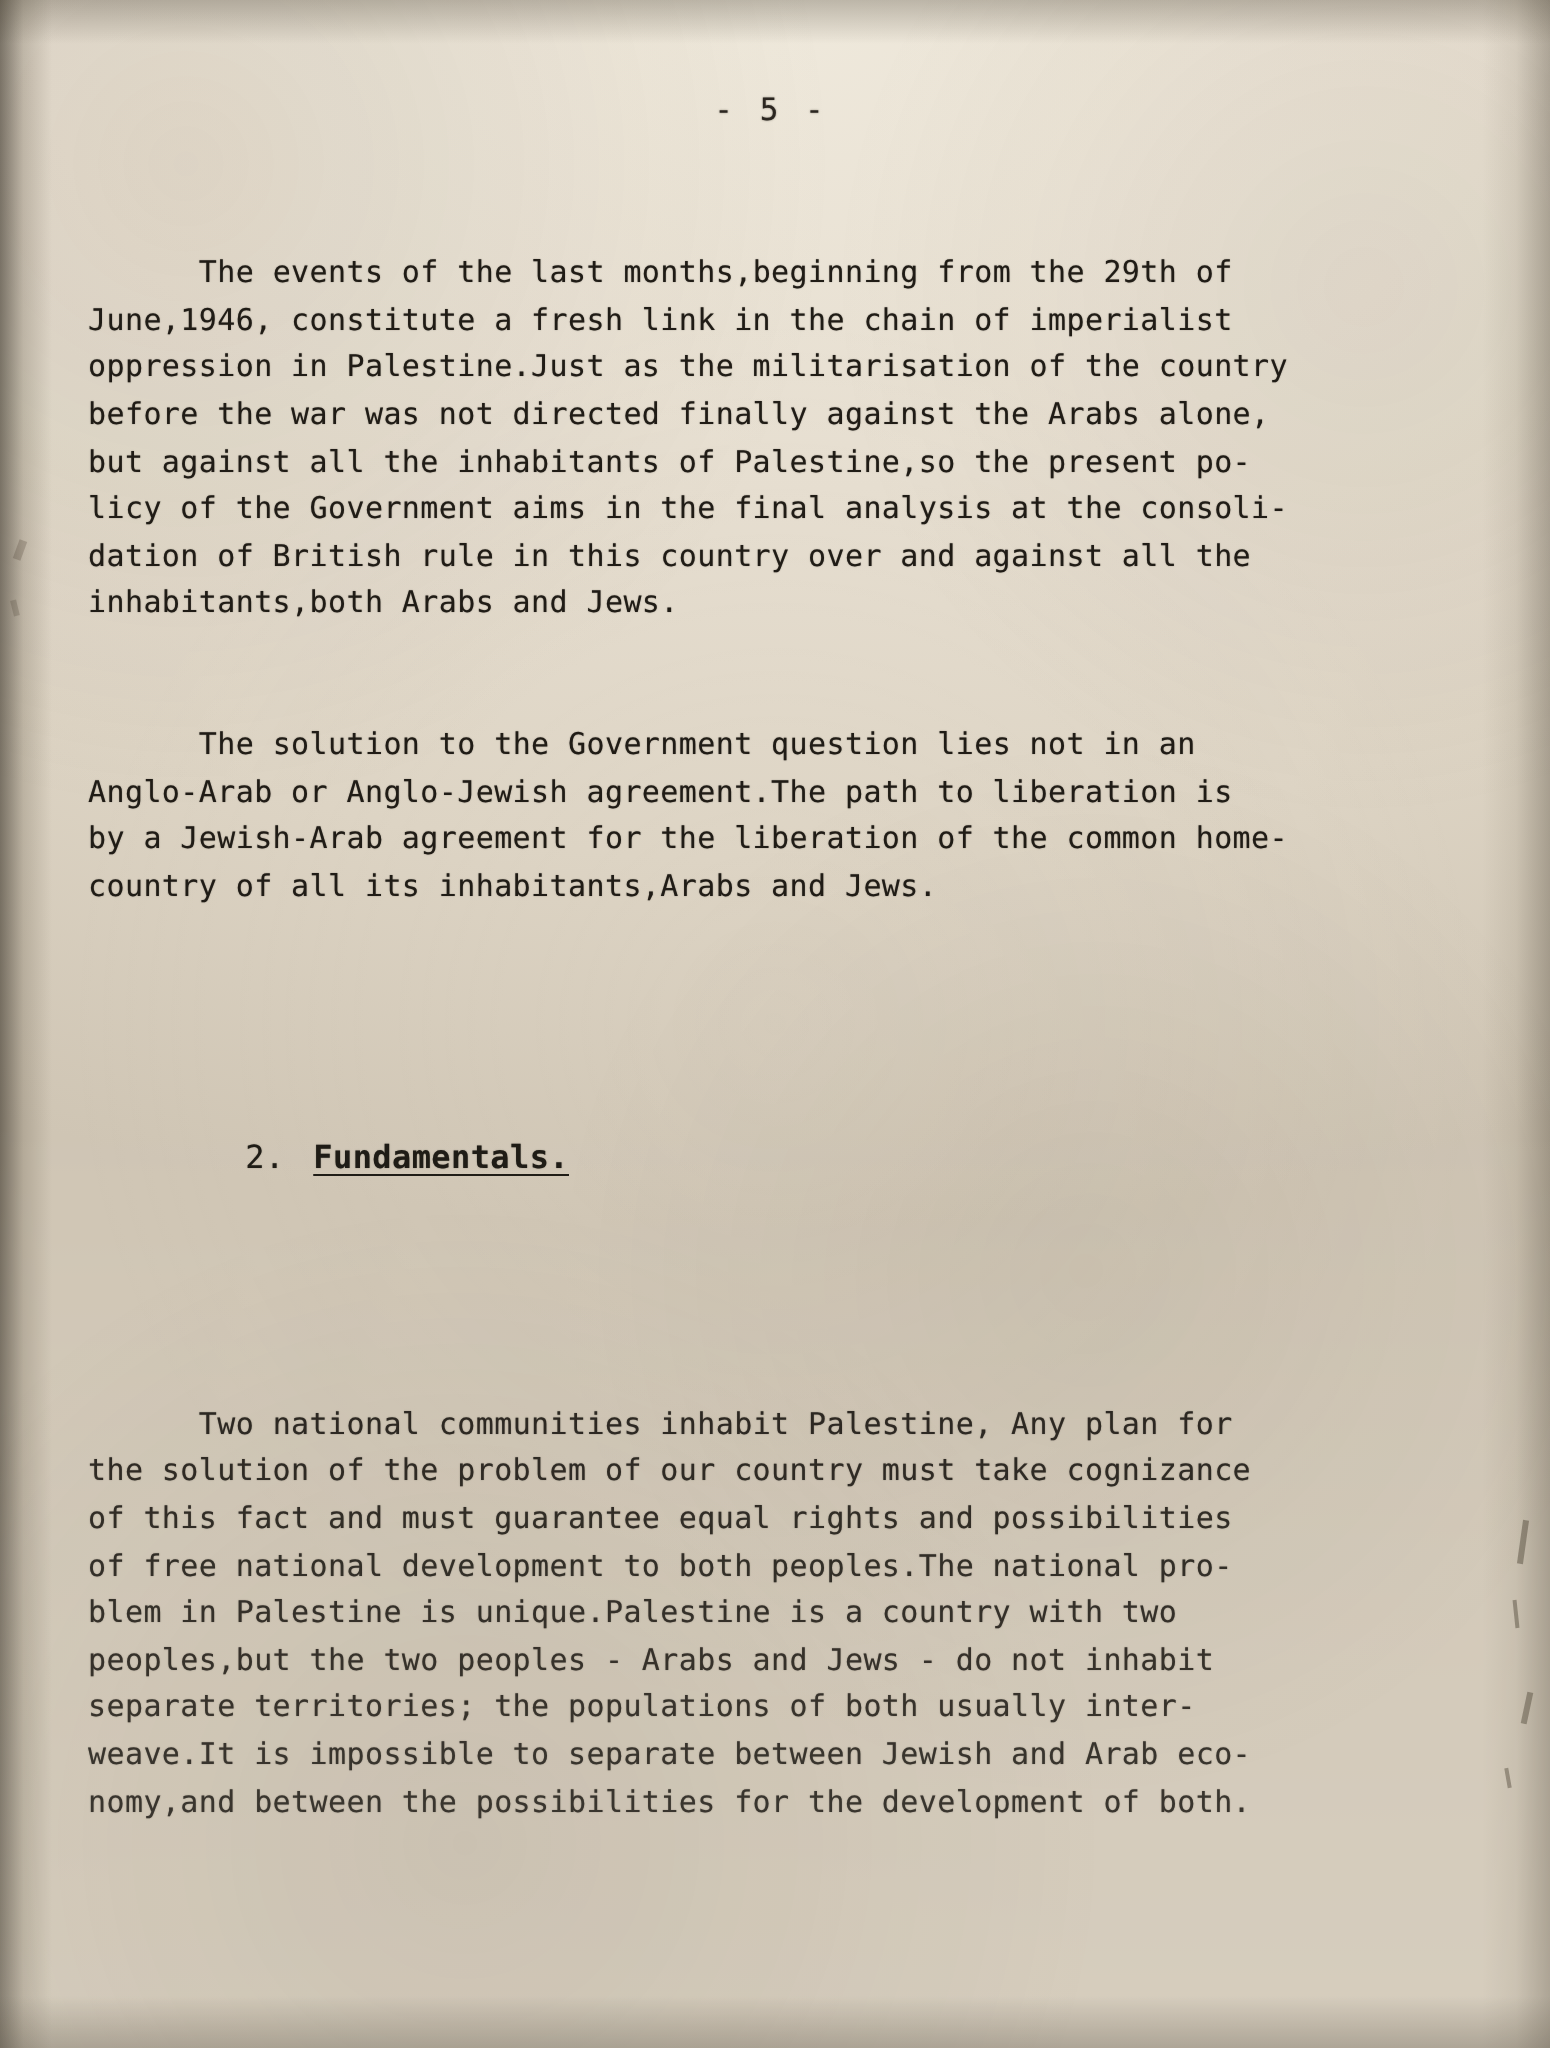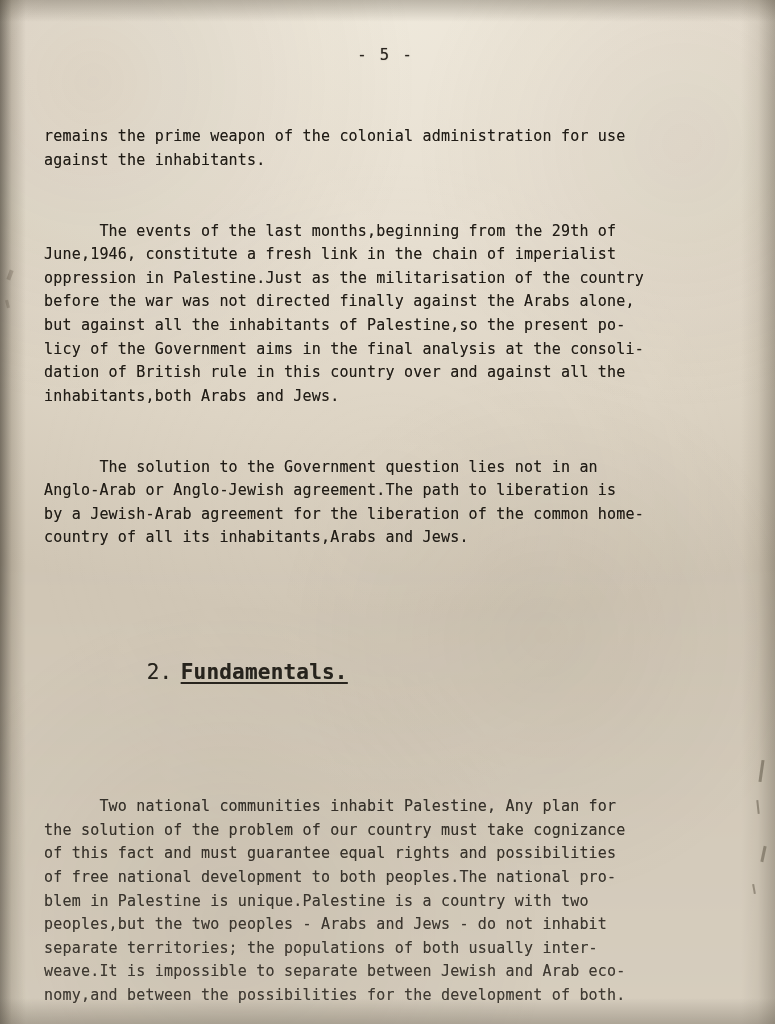--- a/index.html
+++ b/index.html
@@ -89,21 +89,21 @@
     white-space: pre-wrap;
     letter-spacing: 0.2px;
     text-shadow: 0 0 0.6px rgba(30,26,20,0.5);
   }
   .para {
     margin: 0 0 0 0;
     white-space: pre-wrap;
   }
   .section-head {
     margin: 17px 0 16px 0;
-    font-size: 21px;
+    font-size: 16px;
     color: #1d1a14;
     letter-spacing: 0.2px;
   }
   .section-num {
     display: inline-block;
     width: 34px;
   }
   .section-title {
     font-weight: bold;
     text-decoration: underline;
@@ -137,22 +137,20 @@
   <div class="tear t3"></div>
   <div class="tear t4"></div>
   <div class="tear t5"></div>
   <div class="tear t6"></div>
 
   <div class="content">
 
     <div class="page-number">- 5 -</div>
 
     <div class="body-text">
-      <p class="para">remains the prime weapon of the colonial administration for use
-against the inhabitants.</p>
       <p class="para">      The events of the last months,beginning from the 29th of
 June,1946, constitute a fresh link in the chain of imperialist
 oppression in Palestine.Just as the militarisation of the country
 before the war was not directed finally against the Arabs alone,
 but against all the inhabitants of Palestine,so the present po-
 licy of the Government aims in the final analysis at the consoli-
 dation of British rule in this country over and against all the
 inhabitants,both Arabs and Jews.</p>
       <p class="para">      The solution to the Government question lies not in an
 Anglo-Arab or Anglo-Jewish agreement.The path to liberation is

